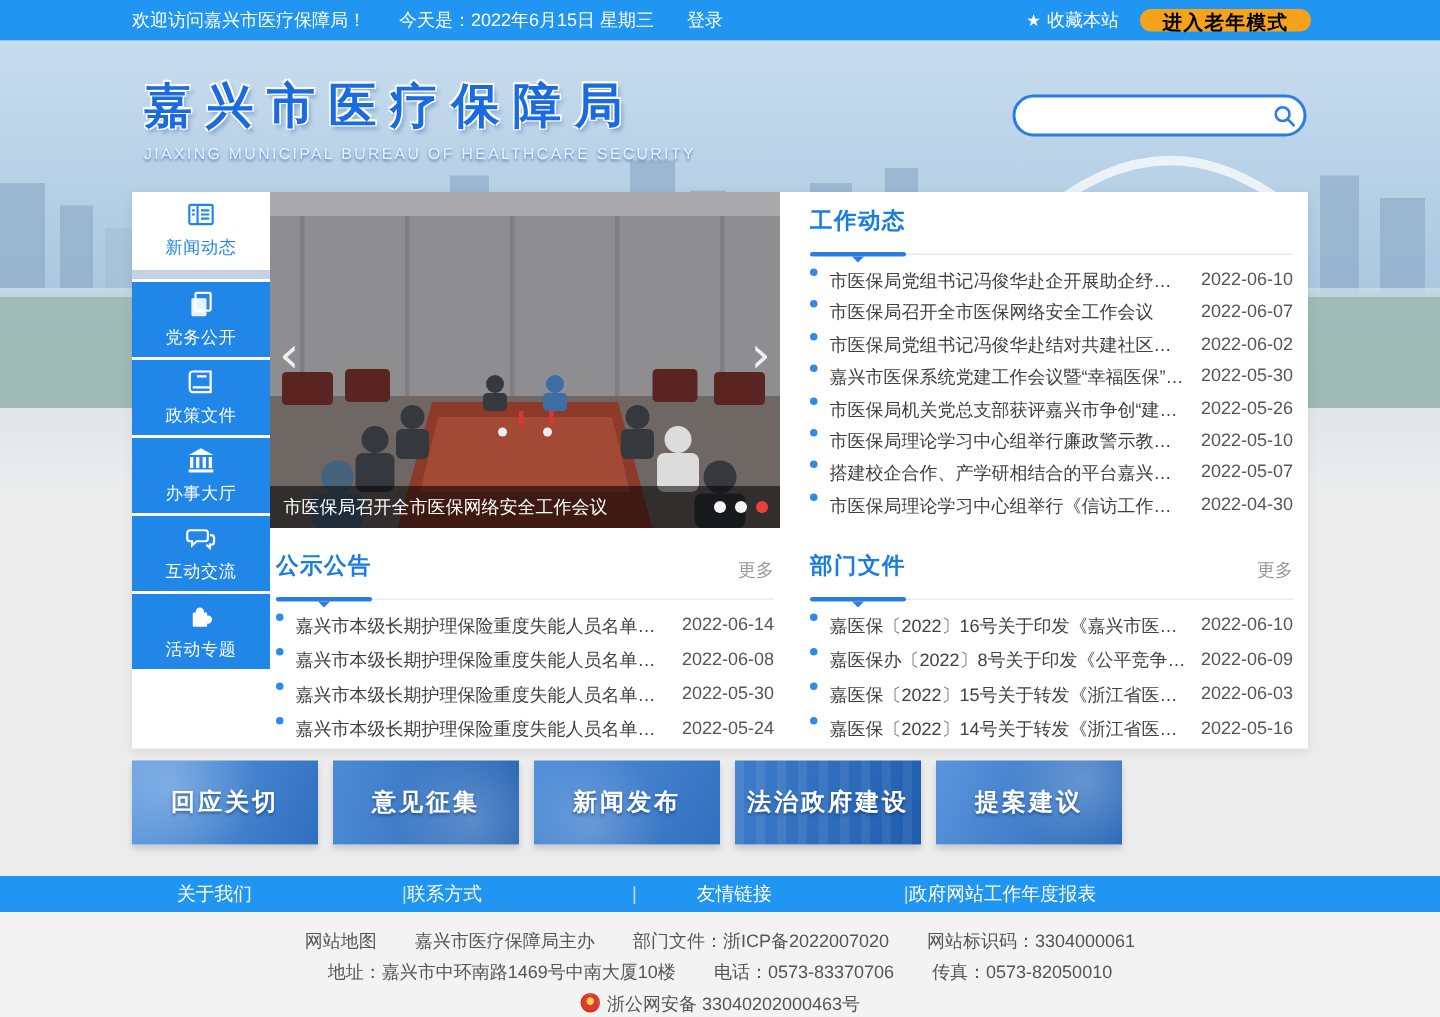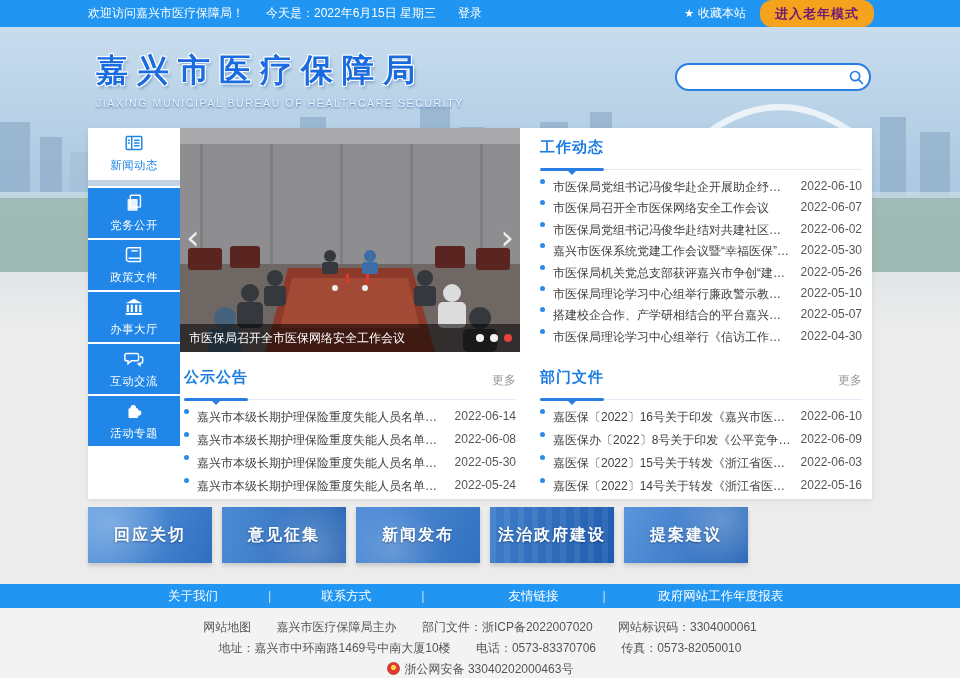--- a/index.html
+++ b/index.html
@@ -11,21 +11,21 @@
     overflow:hidden;
   }
   
   .topbar{position:absolute;top:0;left:0;width:960px;height:27px;background:#2095f2;color:#fff;
     font-size:12px;display:flex;align-items:center;}
   .topbar-left{margin-left:88px;display:flex;align-items:center;gap:22px;white-space:nowrap;text-align:right;}
   .topbar-right{margin-left:auto;margin-right:86px;display:flex;align-items:center;gap:14px;}
   .top-link{color:#fff;text-decoration:none;cursor:pointer;}
   .fav{display:flex;align-items:center;gap:4px;cursor:pointer;}
   .fav .star{font-size:11px;}
-  .elder-btn{background:#f5a21d;color:#701a75;border:none;border-radius:12px;height:27px;
+  .elder-btn{background:#f5a21d;color:#000000;border:none;border-radius:12px;height:15px;
     padding:0 15px;font-size:13px;font-weight:bold;cursor:pointer;letter-spacing:1px;}
   
   .banner{position:absolute;top:27px;left:0;width:960px;height:303px;overflow:hidden;}
   .banner svg{display:block;}
   .logo{position:absolute;left:96px;top:22px;}
   .logo-title{font-size:32px;font-weight:bold;color:#1a6ae0;letter-spacing:9px;
     text-shadow:-1px -1px 0 #fff,1px -1px 0 #fff,-1px 1px 0 #fff,1px 1px 0 #fff,2px 3px 3px rgba(20,80,160,.35);}
   .logo-sub{margin-top:4px;font-size:10.5px;color:#eaf3ff;letter-spacing:1.6px;
     text-shadow:0 1px 2px rgba(40,90,160,.8);}
   .search{position:absolute;left:675px;top:36px;width:196px;height:28px;background:#fff;
@@ -82,21 +82,21 @@
   .bb1{background:radial-gradient(circle at 20% 30%,rgba(255,255,255,.25),transparent 55%),linear-gradient(115deg,#5e9be0,#2f6fc0);}
   .bb2{background:radial-gradient(circle at 75% 70%,rgba(255,255,255,.2),transparent 50%),linear-gradient(100deg,#4c8bd6,#2a66b4);}
   .bb3{background:radial-gradient(circle at 30% 75%,rgba(255,255,255,.18),transparent 50%),linear-gradient(120deg,#5590da,#3independen06cbe);}
   .bb3{background:radial-gradient(circle at 30% 75%,rgba(255,255,255,.18),transparent 50%),linear-gradient(120deg,#5590da,#3070be);}
   .bb4{background:repeating-linear-gradient(90deg,rgba(255,255,255,.07) 0 6px,transparent 6px 14px),linear-gradient(105deg,#3f7ecb,#1f5cae);}
   .bb5{background:radial-gradient(circle at 80% 25%,rgba(255,255,255,.22),transparent 45%),linear-gradient(115deg,#5a95dd,#2d6ab8);}
   
   .fnav{position:absolute;left:0;top:584px;width:960px;height:24px;background:#2095f2;
     display:flex;align-items:center;font-size:12.5px;color:#fff;}
   .fnav-inner{display:flex;align-items:center;margin-left:118px;}
-  .fnav a{color:#fff;text-decoration:none;cursor:pointer;display:inline-block;text-align:center;}
+  .fnav a{color:#fff;text-decoration:none;cursor:pointer;display:inline-block;}
   .fnav .w1{width:150px;} .fnav .w2{width:150px;} .fnav .w3{width:138px;margin-left:40px;} .fnav .w4{width:230px;}
   .fnav .sep{color:rgba(255,255,255,.7);}
   .finfo{position:absolute;left:0;top:608px;width:960px;height:70px;background:#f3f3f3;
     text-align:center;font-size:12px;color:#555;padding-top:9px;line-height:21px;}
   .finfo .seg{margin:0 11px;}
   .emblem{display:inline-block;width:13px;height:13px;border-radius:50%;vertical-align:-2px;margin-right:5px;
     background:radial-gradient(circle at 50% 40%,#ffd24d 0 28%,#e03a2f 30% 100%);border:1px solid #c7372d;}
 </style>
 </head>
 <body>

